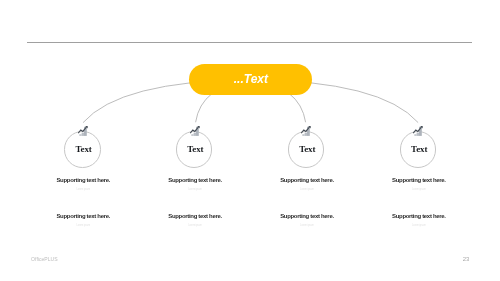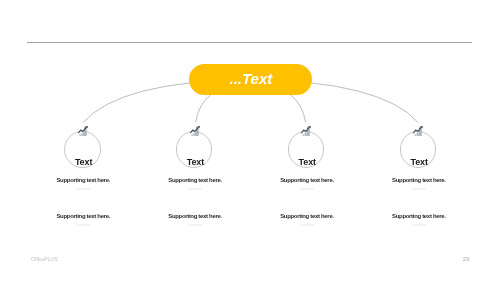--- a/index.html
+++ b/index.html
@@ -11,27 +11,27 @@
   
   .rule{position:absolute;left:27.3px;top:42px;width:445.1px;height:1px;background:#a0a0a0;}
 
   
   #connectors{position:absolute;left:0;top:0;width:500px;height:281px;}
 
   
   .hub{position:absolute;left:189px;top:64px;width:123.2px;height:31px;
        border-radius:15.5px;background:#ffc000;
        display:flex;align-items:center;justify-content:center;}
-  .hub-label{font-size:15px;font-weight:bold;font-style:italic;color:#ffffff;
+  .hub-label{font-size:12px;font-weight:bold;font-style:italic;color:#ffffff;
              line-height:1;transform:translate(0.3px,-0.6px);}
 
   
   .node{position:absolute;width:36.6px;height:36.6px;border-radius:50%;
         border:0.8px solid #c7c7c7;box-sizing:border-box;
-        display:flex;align-items:flex-end;justify-content:center;}
+        display:flex;align-items:center;justify-content:center;font-family:Liberation Serif, serif;}
   .node-label{font-size:9px;font-weight:bold;letter-spacing:-0.12px;color:#15181c;
               line-height:1;transform:translate(1.2px,-0.1px);}
 
   .node-icon{position:absolute;width:10px;height:10px;}
   .node-icon svg{display:block;width:10px;height:10px;}
 
   
   .caption{position:absolute;text-align:center;width:160px;}
   .caption .main{font-size:6px;font-weight:bold;letter-spacing:-0.32px;color:#2c2c2c;
                  line-height:1;white-space:nowrap;}

